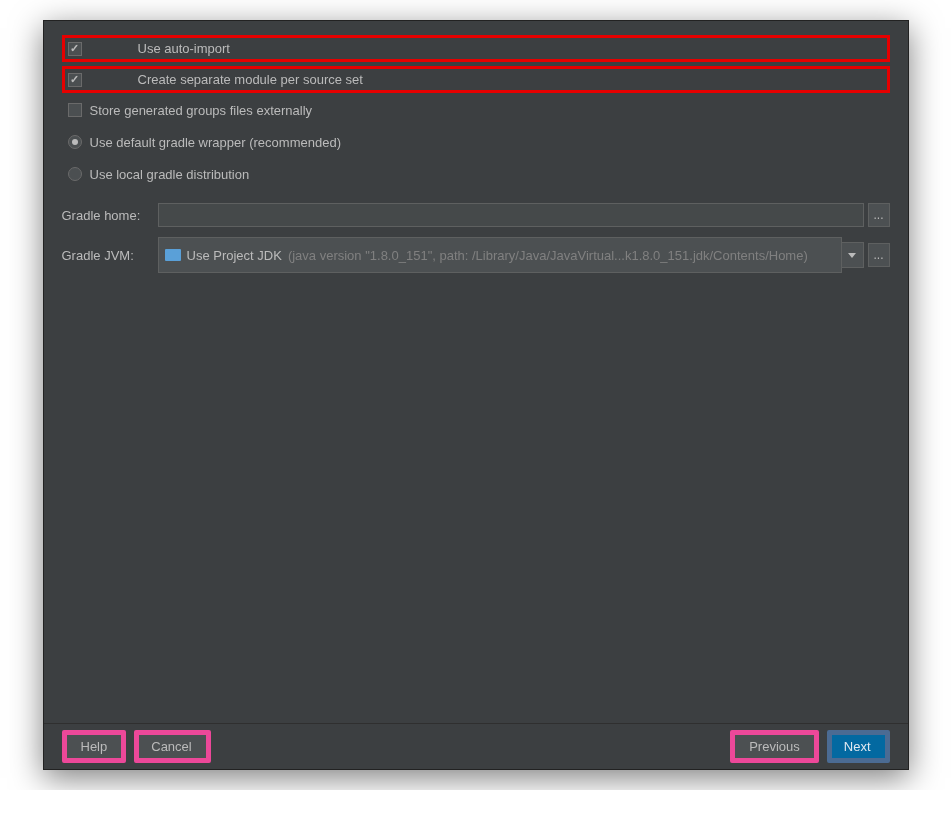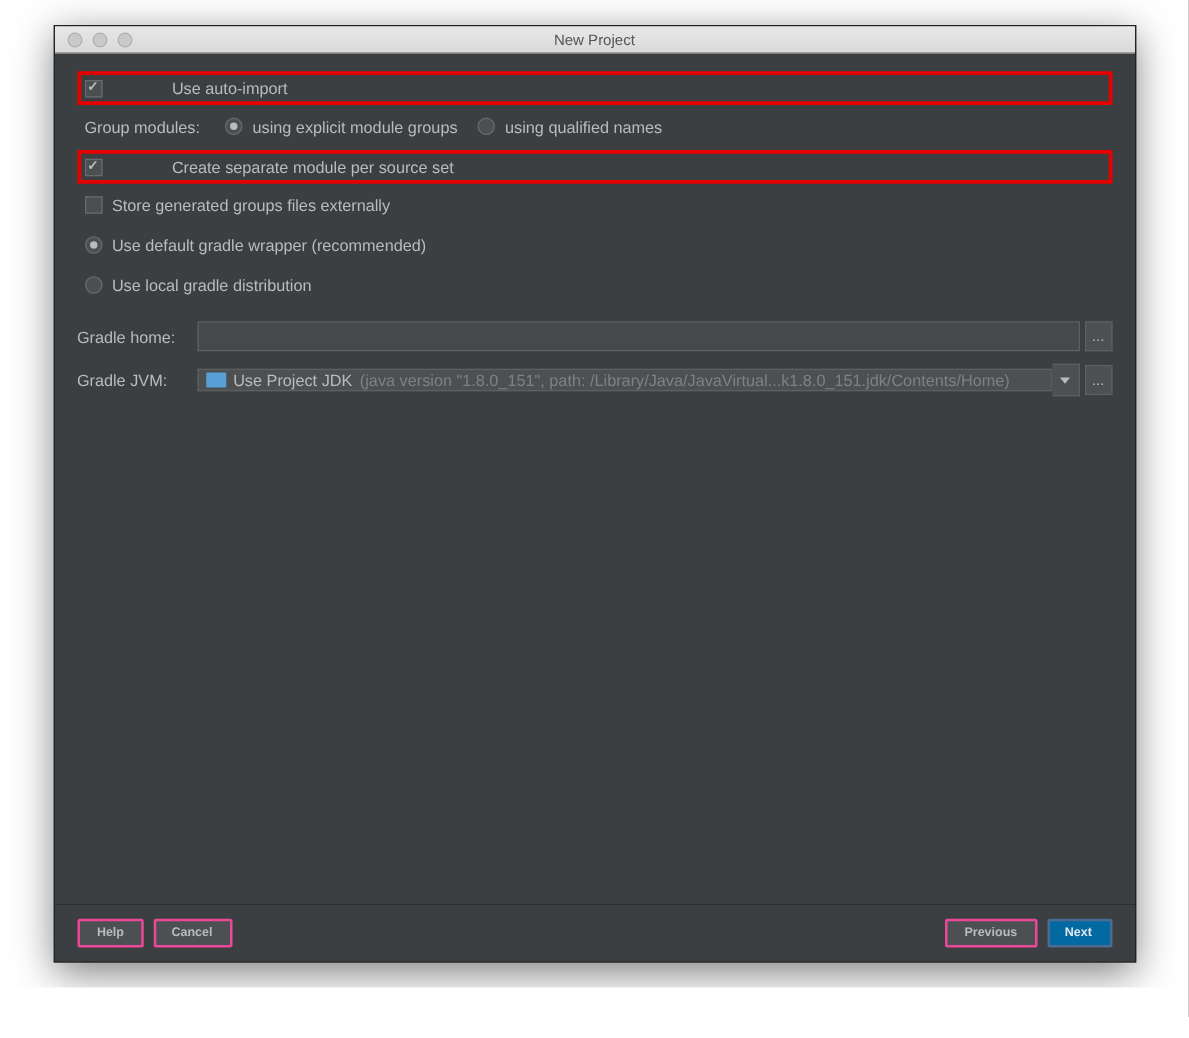--- a/index.html
+++ b/index.html
@@ -130,21 +130,21 @@
   color: #bbbbbb;
   margin-left: 4px;
   display: flex;
   align-items: center;
   justify-content: center;
   font-size: 12px;
   cursor: pointer;
 }
 .dropdown {
   flex: 1;
-  height: 18px;
+  height: 36px;
   background: #4c5052;
   border: 1px solid #5e6060;
   display: flex;
   align-items: center;
   padding: 0 6px;
   gap: 6px;
   overflow: hidden;
 }
 .jdk-icon {
   width: 16px; height: 12px;
@@ -173,67 +173,47 @@
 .footer {
   height: 46px;
   border-top: 1px solid #2f2f2f;
   background: #3c3f41;
   display: flex;
   align-items: center;
   padding: 0 18px;
 }
 .btn {
   background: #4c5052;
-  border: 2px solid #ec4899;
+  border: 5px solid #ec4899;
   color: #bbbbbb;
   padding: 4px 14px;
-  font-size: 10px;
+  font-size: 13px;
   cursor: pointer;
   border-radius: 2px;
-  font-weight: bold;
 }
 .btn + .btn { margin-left: 8px; padding-left: 12px; }
 .footer-right { margin-left: auto; display: flex; }
 .btn.primary {
   background: #0369a1;
   border-color: #4b6b93;
   color: #e0e8f0;
 }
 </style>
 </head>
 <body>
 
 <div class="window">
-  <div class="titlebar">
-    <div class="traffic-lights">
-      <div class="light"></div>
-      <div class="light"></div>
-      <div class="light"></div>
-    </div>
-    <div class="title">New Project</div>
-  </div>
 
   <div class="content">
 
     <div class="highlight">
       <span class="checkbox checked"></span>
       <span class="label">Use auto-import</span>
     </div>
 
-    <div class="group-modules-row">
-      <span class="header">Group modules:</span>
-      <span class="radio-option">
-        <span class="radio selected"></span>
-        <span class="label">using explicit module groups</span>
-      </span>
-      <span class="radio-option">
-        <span class="radio"></span>
-        <span class="label">using qualified names</span>
-      </span>
-    </div>
 
     <div class="highlight">
       <span class="checkbox checked"></span>
       <span class="label">Create separate module per source set</span>
     </div>
 
     <div class="row indent">
       <span class="checkbox"></span>
       <span class="label">Store generated groups files externally</span>
     </div>

